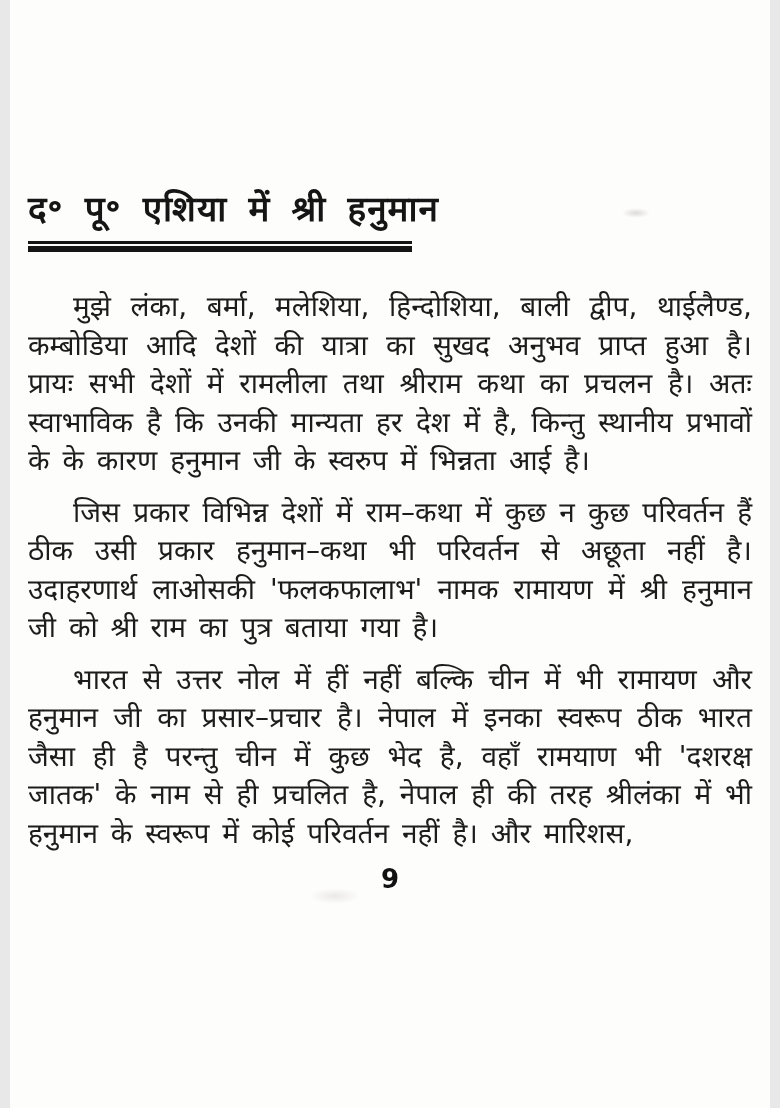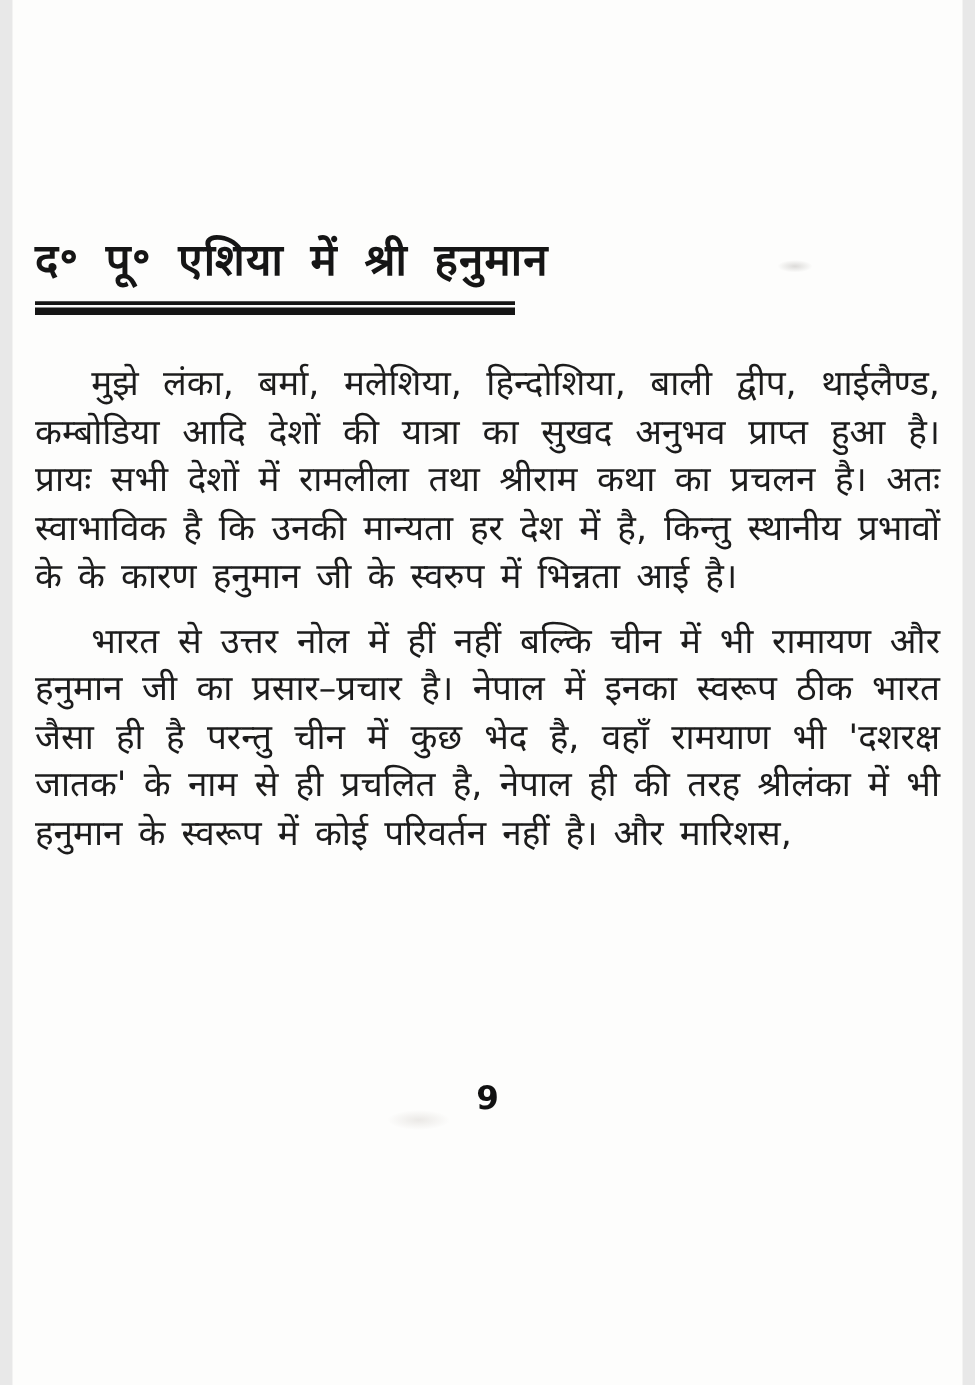--- a/index.html
+++ b/index.html
@@ -79,20 +79,21 @@
 
 <div class="page">
   <div class="content">
 
     <h1 class="title">द॰ पू॰ एशिया में श्री हनुमान</h1>
 
     <div class="title-rule"></div>
 
     <div class="body-text">
       <p>मुझे लंका, बर्मा, मलेशिया, हिन्दोशिया, बाली द्वीप, थाईलैण्ड, कम्बोडिया आदि देशों की यात्रा का सुखद अनुभव प्राप्त हुआ है। प्रायः सभी देशों में रामलीला तथा श्रीराम कथा का प्रचलन है। अतः स्वाभाविक है कि उनकी मान्यता हर देश में है, किन्तु स्थानीय प्रभावों के के कारण हनुमान जी के स्वरुप में भिन्नता आई है।</p>
+      <p>जिस प्रकार विभिन्न देशों में राम–कथा में कुछ न कुछ परिवर्तन हैं ठीक उसी प्रकार हनुमान–कथा भी परिवर्तन से अछूता नहीं है। उदाहरणार्थ लाओसकी 'फलकफालाभ' नामक रामायण में श्री हनुमान जी को श्री राम का पुत्र बताया गया है।</p>
       <p>भारत से उत्तर नोल में हीं नहीं बल्कि चीन में भी रामायण और हनुमान जी का प्रसार–प्रचार है। नेपाल में इनका स्वरूप ठीक भारत जैसा ही है परन्तु चीन में कुछ भेद है, वहाँ रामयाण भी 'दशरक्ष जातक' के नाम से ही प्रचलित है, नेपाल ही की तरह श्रीलंका में भी हनुमान के स्वरूप में कोई परिवर्तन नहीं है। और मारिशस,</p>
     </div>
 
   </div>
 
   <div class="page-number">9</div>
 
   <div class="smudge smudge-1"></div>
   <div class="smudge smudge-2"></div>
 </div>

